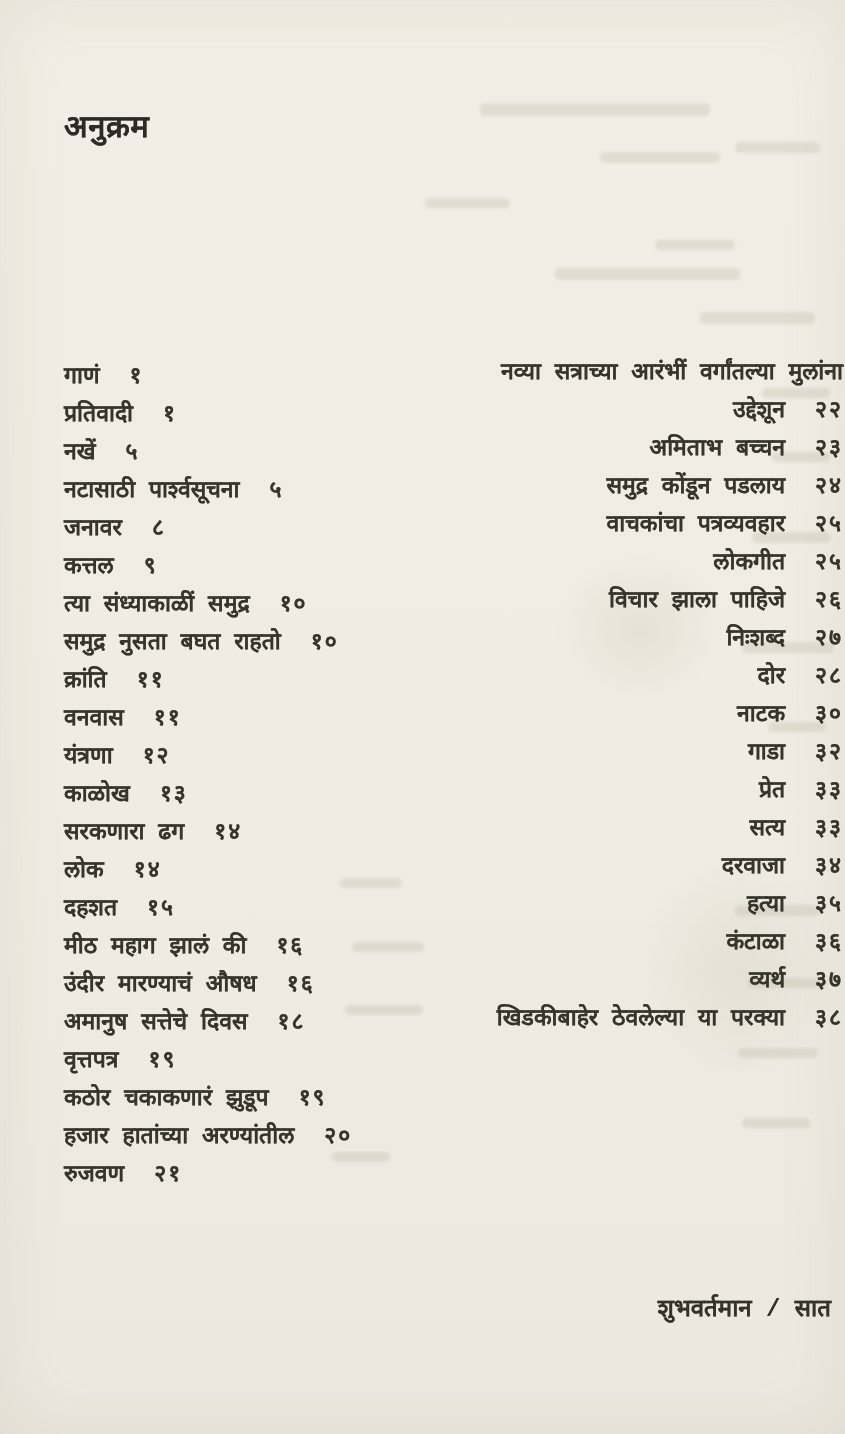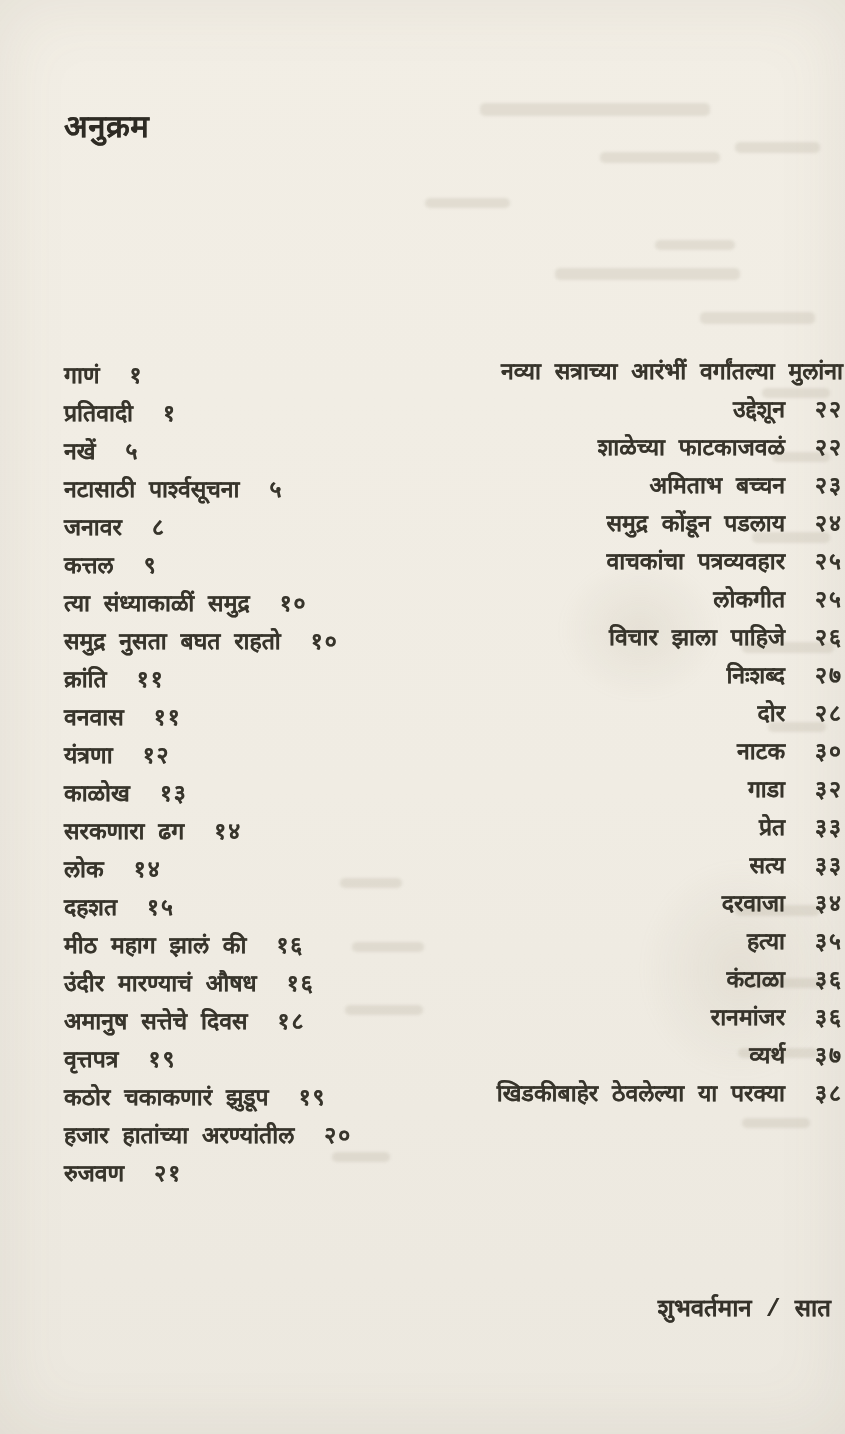--- a/index.html
+++ b/index.html
@@ -169,23 +169,20 @@
       <div class="toc-entry">
         <div class="toc-line"><span class="toc-title">रुजवण</span><span class="toc-page">२१</span></div>
       </div>
     </div>
   <div class="toc-col col-right">
       <div class="toc-entry">
         <div class="toc-line"><span class="toc-title">नव्या सत्राच्या आरंभीं वर्गांतल्या मुलांना</span></div>
         <div class="toc-line cont"><span class="toc-title">उद्देशून</span><span class="toc-page">२२</span></div>
       </div>
       <div class="toc-entry">
-        <div class="toc-line"><span class="toc-title">शाळेच्या फाटकाजवळं</span><span class="toc-page">२२</span></div>
-      </div>
-      <div class="toc-entry">
         <div class="toc-line"><span class="toc-title">अमिताभ बच्चन</span><span class="toc-page">२३</span></div>
       </div>
       <div class="toc-entry">
         <div class="toc-line"><span class="toc-title">समुद्र कोंडून पडलाय</span><span class="toc-page">२४</span></div>
       </div>
       <div class="toc-entry">
         <div class="toc-line"><span class="toc-title">वाचकांचा पत्रव्यवहार</span><span class="toc-page">२५</span></div>
       </div>
       <div class="toc-entry">
         <div class="toc-line"><span class="toc-title">लोकगीत</span><span class="toc-page">२५</span></div>
@@ -214,23 +211,20 @@
       <div class="toc-entry">
         <div class="toc-line"><span class="toc-title">दरवाजा</span><span class="toc-page">३४</span></div>
       </div>
       <div class="toc-entry">
         <div class="toc-line"><span class="toc-title">हत्या</span><span class="toc-page">३५</span></div>
       </div>
       <div class="toc-entry">
         <div class="toc-line"><span class="toc-title">कंटाळा</span><span class="toc-page">३६</span></div>
       </div>
       <div class="toc-entry">
-        <div class="toc-line"><span class="toc-title">रानमांजर</span><span class="toc-page">३६</span></div>
-      </div>
-      <div class="toc-entry">
         <div class="toc-line"><span class="toc-title">व्यर्थ</span><span class="toc-page">३७</span></div>
       </div>
       <div class="toc-entry">
         <div class="toc-line"><span class="toc-title">खिडकीबाहेर ठेवलेल्या या परक्या</span><span class="toc-page">३८</span></div>
       </div>
     </div>
 
   <div class="footer">शुभवर्तमान / सात</div>
 
 </div>

